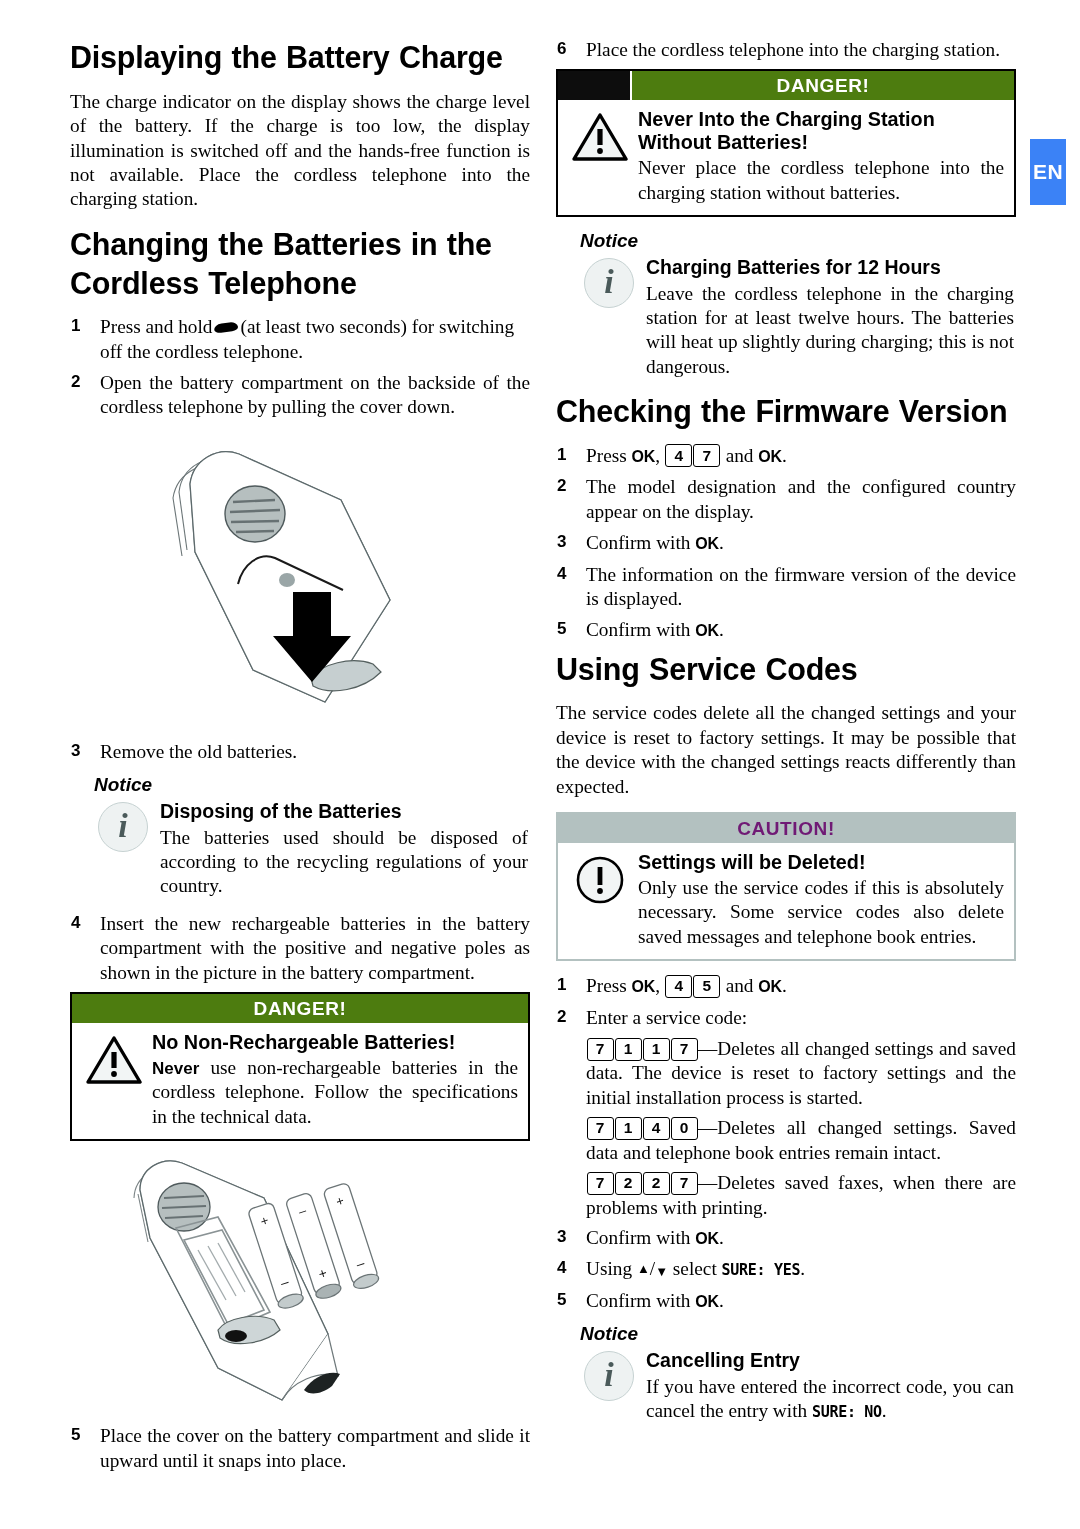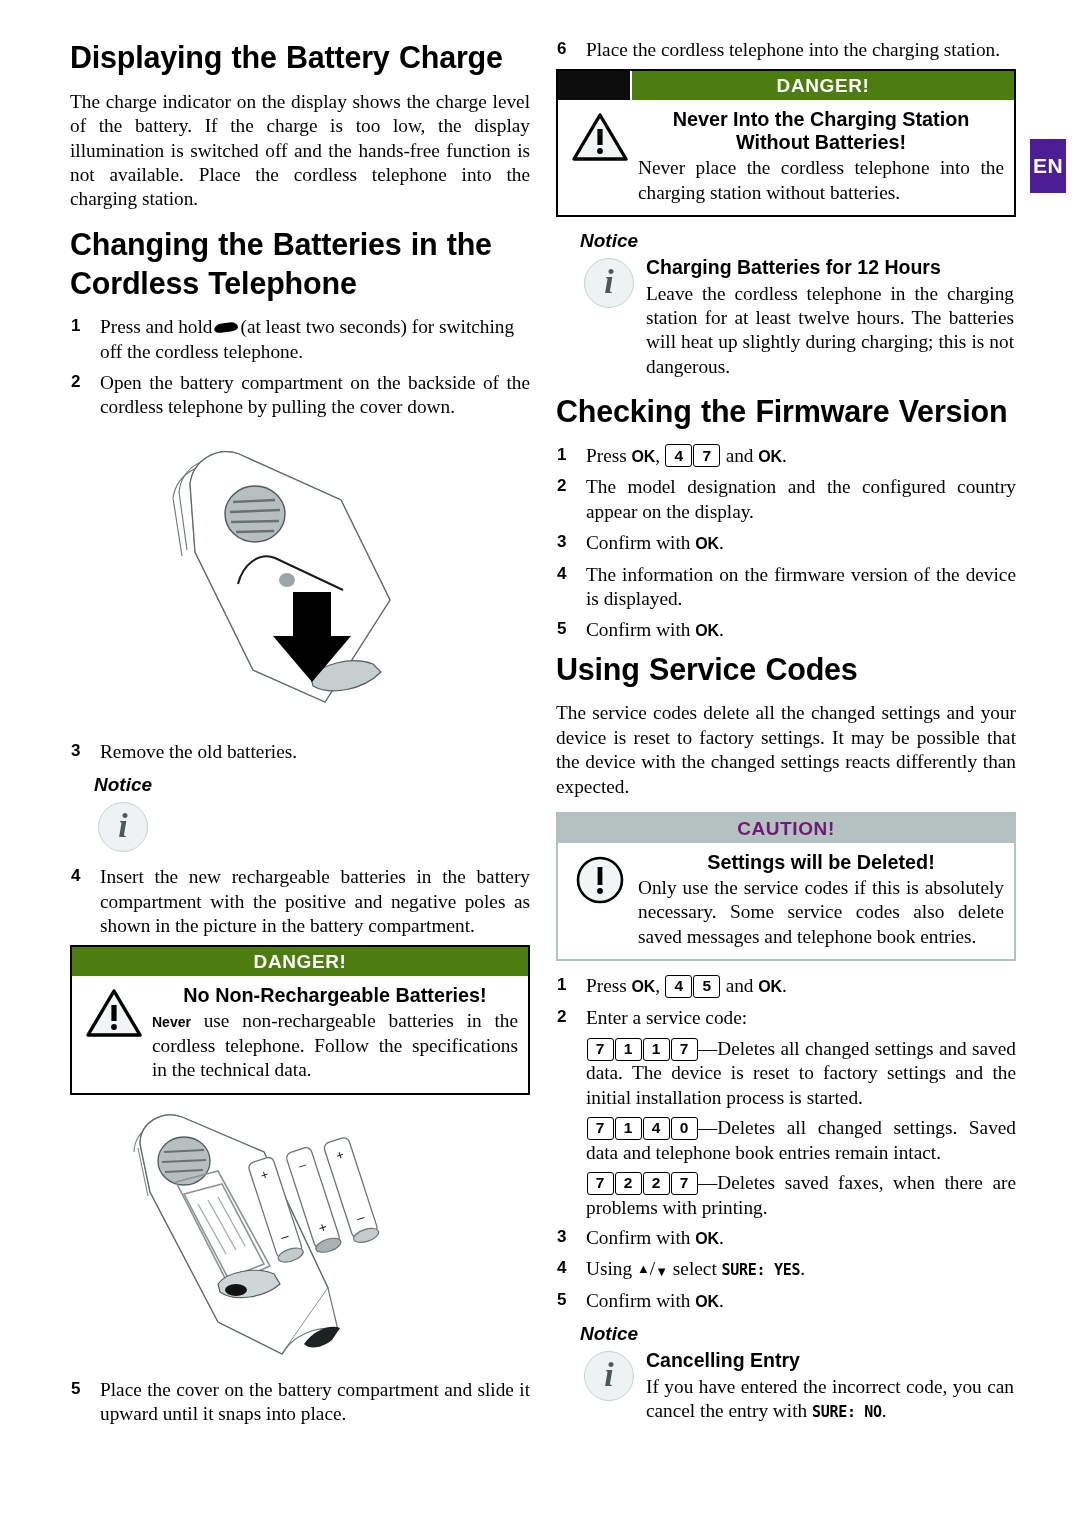--- a/index.html
+++ b/index.html
@@ -19,22 +19,22 @@
     position: absolute;
     inset: 0;
   }
 
   
   .lang-tab {
     position: absolute;
     top: 139px;
     left: 1030px;
     width: 36px;
-    height: 54px;
-    background: #4c1d95;
+    height: 66px;
+    background: #3b82f6;
     color: #fff;
     font-family: "Liberation Sans", sans-serif;
     font-weight: bold;
     font-size: 21px;
     letter-spacing: 0.5px;
     display: flex;
     align-items: center;
     justify-content: center;
   }
 
@@ -238,31 +238,30 @@
     position: relative;
   }
   .warn-icon svg { display: block; }
   .alert-text { flex: 1 1 auto; }
   .alert-title {
     font-family: "Liberation Sans", sans-serif;
     font-weight: bold;
     font-size: 19.8px;
     line-height: 1.16;
     margin-bottom: 2px;
-    text-align: center;
   }
   .alert-para {
     font-size: 19.3px;
     line-height: 1.265;
     text-align: justify;
   }
   .alert-para b {
     font-family: "Liberation Sans", sans-serif;
     font-weight: bold;
-    font-size: 14px;
+    font-size: 17px;
   }
 
   
   .figure { margin: 12px 0 14px 0; text-align: center; }
 
   
   .footer {
     position: absolute;
     left: 70px;
     right: 54px;
@@ -334,20 +333,24 @@
 
     <div class="step">
       <span class="num">3</span>
       <span>Remove the old batteries.</span>
     </div>
 
     <div class="notice">
       <div class="notice-label">Notice</div>
       <div class="notice-body">
         <div class="info-icon"></div>
+        <div class="notice-text">
+          <div class="notice-title">Disposing of the Batteries</div>
+          <div class="notice-para">The batteries used should be disposed of according to the recycling regulations of your country.</div>
+        </div>
       </div>
     </div>
 
     <div class="step">
       <span class="num">4</span>
       <span>Insert the new rechargeable batteries in the battery compartment with the positive and negative poles as shown in the picture in the battery compartment.</span>
     </div>
 
     <div class="alertbox">
       <div class="alert-head solid">

